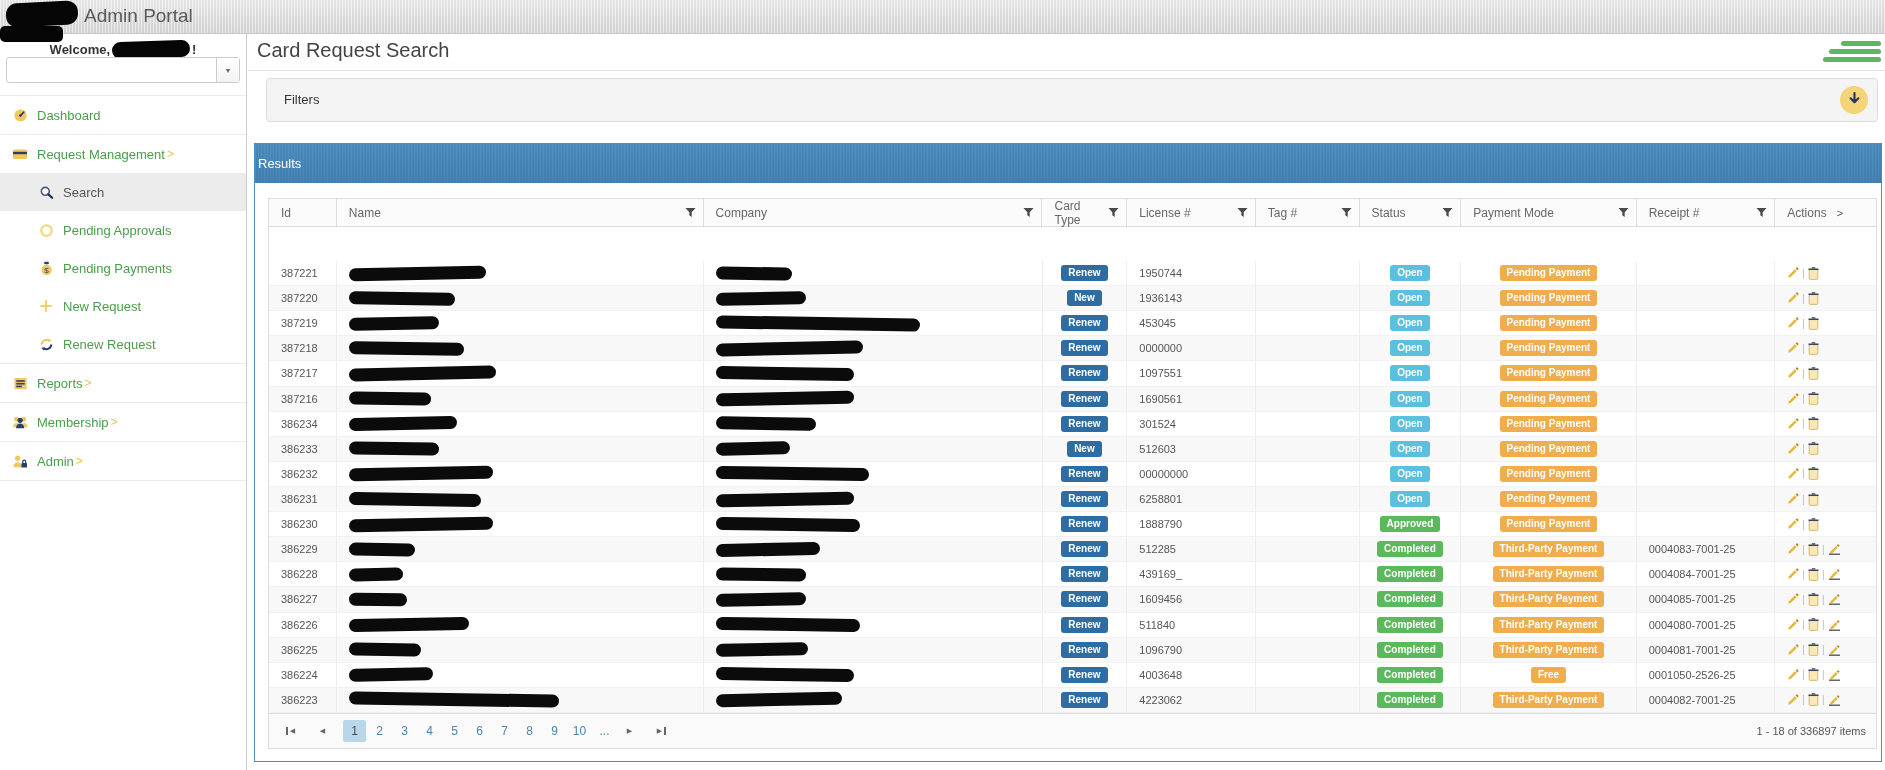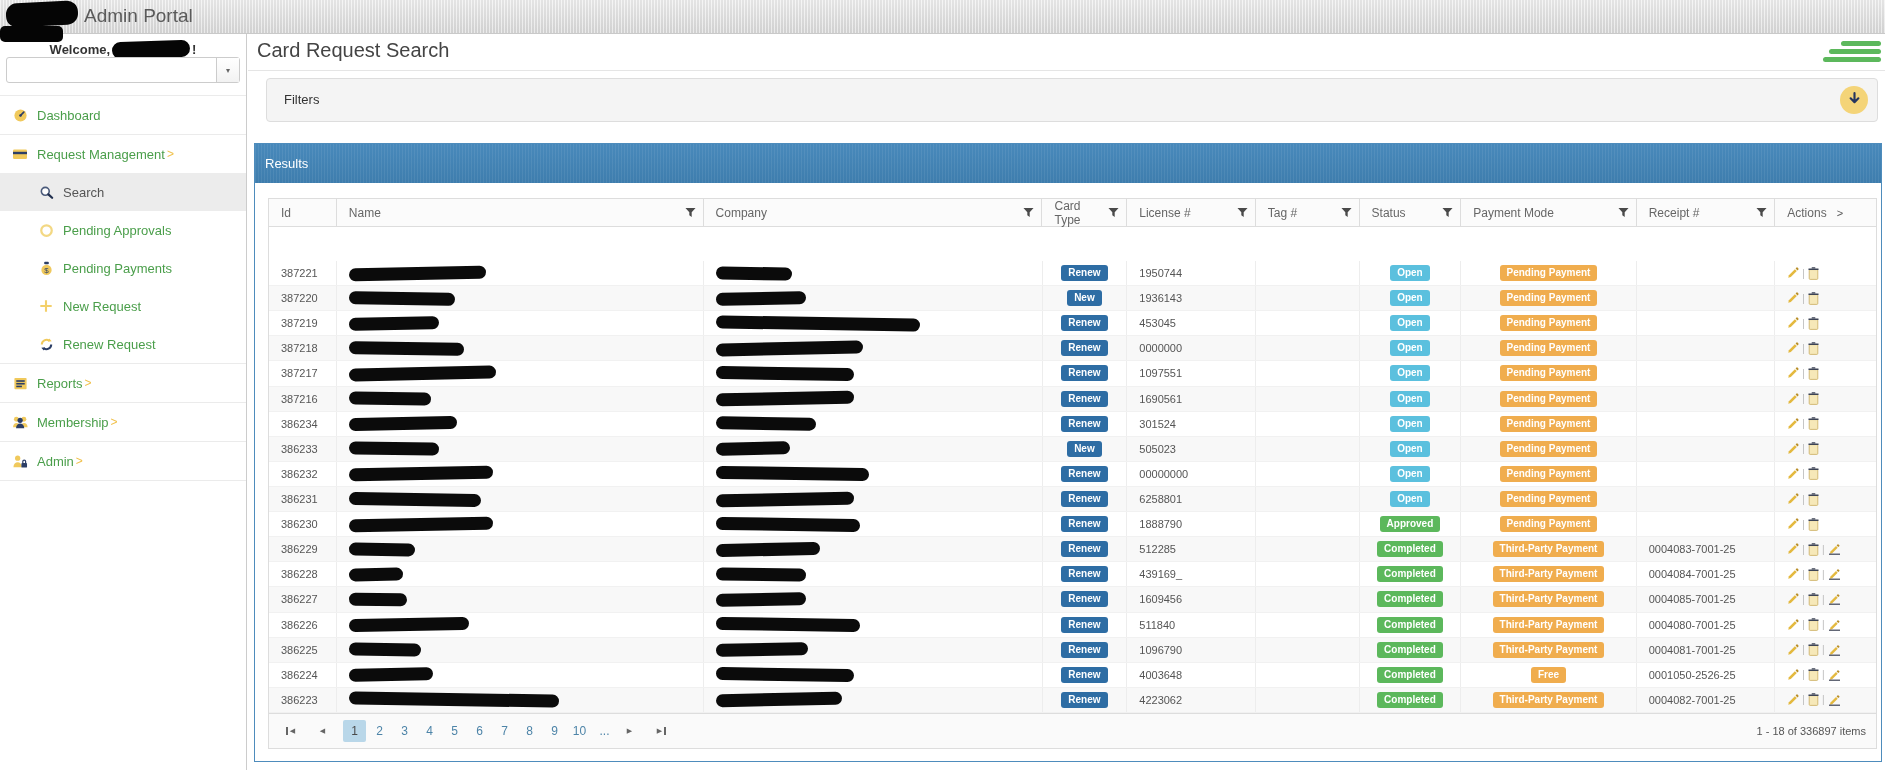--- a/index.html
+++ b/index.html
@@ -36,21 +36,21 @@
   .title-sep{position:absolute;top:37px;left:0;right:0;height:1px;background:#e5e5e5;}
   .hamburger{position:absolute;right:4px;top:8px;width:58px;cursor:pointer;}
   .hamburger div{height:5px;border-radius:2.5px;background:#5cb85c;margin-left:auto;margin-bottom:3px;}
   .hb1{width:40px;}.hb2{width:52px;}.hb3{width:58px;}
 
   .filters{position:absolute;left:18px;top:45px;right:7px;height:44px;background:#f4f4f4;border:1px solid #ddd;border-radius:4px;box-sizing:border-box;cursor:pointer;}
   .filters-label{line-height:42px;padding-left:17px;font-size:13px;color:#333;}
   .collapse-btn{position:absolute;right:9px;top:7px;width:28px;height:28px;border-radius:50%;background:#f4d478;display:flex;align-items:center;justify-content:center;cursor:pointer;}
 
   .results{position:absolute;left:6px;top:110px;right:3px;bottom:8px;border:1px solid #4e8cbc;background:#fff;box-sizing:border-box;}
-  .results-hd{height:39px;line-height:39px;color:#fff;font-size:13px;padding-left:10px;
+  .results-hd{height:39px;line-height:39px;color:#fff;font-size:13px;padding-left:3px;
     background:repeating-linear-gradient(90deg,rgba(255,255,255,.07) 0 1px,transparent 1px 3px),linear-gradient(#4889bb,#3e7dad);}
 
   .grid{position:absolute;left:13px;top:54px;right:4px;bottom:12px;border:1px solid #ddd;background:#fff;font-size:11px;color:#555;box-sizing:border-box;}
   .toolbar{height:34px;background:#f6f6f6;border-bottom:1px solid #ddd;position:relative;box-sizing:border-box;}
   .searchbox{position:absolute;right:8px;top:5px;width:102px;height:24px;background:#fff;border:1px solid #ccc;border-radius:4px;display:flex;align-items:center;padding:0 6px;gap:5px;box-sizing:border-box;}
   .searchbox input{border:0;outline:0;width:100%;font-size:11px;color:#555;background:transparent;}
   .searchbox input::placeholder{color:#999;}
 
   .ghead{display:flex;height:28px;background:#fbfbfb;border-bottom:1px solid #ddd;box-sizing:border-box;}
   .hcell{display:flex;align-items:center;padding-left:12px;padding-right:7px;font-size:12px;color:#666;border-right:1px solid #ddd;box-sizing:border-box;cursor:pointer;}
@@ -584,21 +584,21 @@
               <div class="cell" style="width:68px">386233</div>
               <div class="cell" style="width:368px">
                 <span class="redact r-tilt2" style="width:90px"></span>
               </div>
               <div class="cell" style="width:340px">
                 <span class="redact r-tilt1" style="width:74px"></span>
               </div>
               <div class="cell c" style="width:85px">
                 <span class="badge b-blue">New</span>
               </div>
-              <div class="cell" style="width:129px">505023</div>
+              <div class="cell" style="width:129px">512603</div>
               <div class="cell" style="width:104px"></div>
               <div class="cell c" style="width:102px">
                 <span class="badge b-cyan">Open</span>
               </div>
               <div class="cell c" style="width:176px">
                 <span class="badge b-orange">Pending Payment</span>
               </div>
               <div class="cell" style="width:139px"></div>
               <div class="cell" style="width:101px">
                 <span class="acts">

